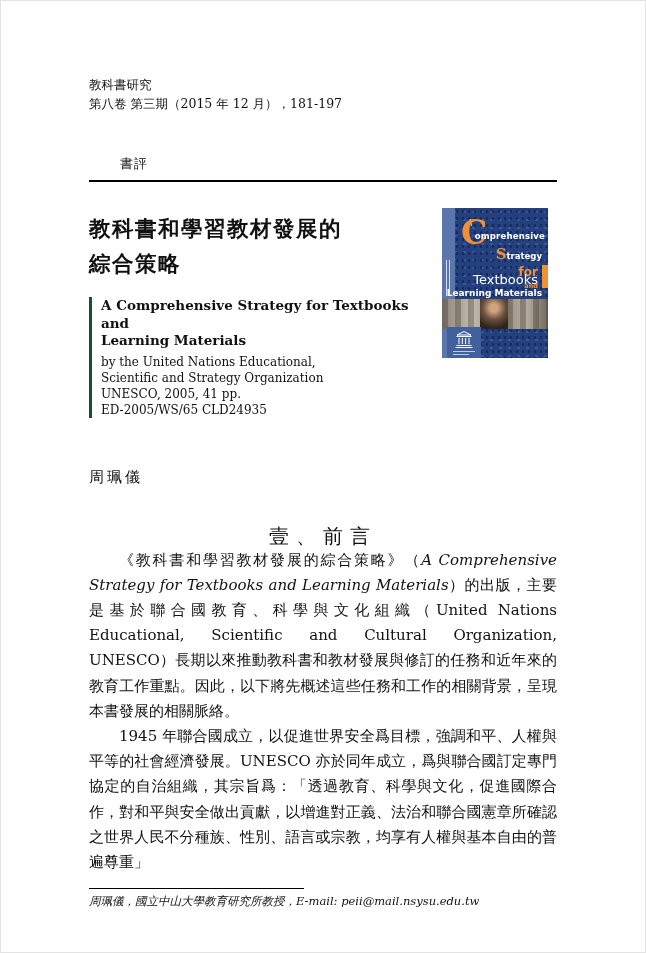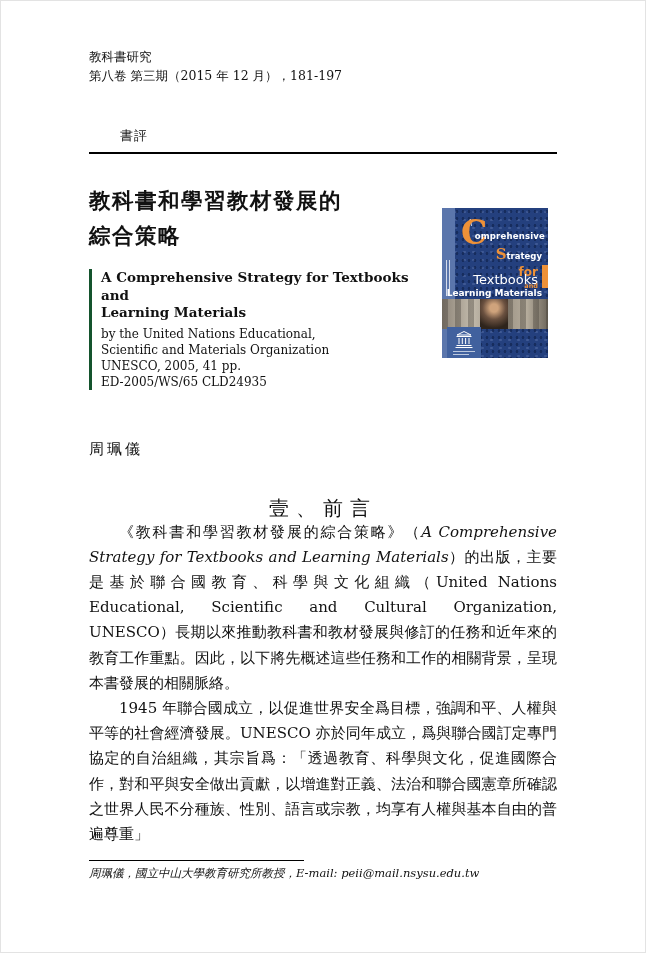--- a/index.html
+++ b/index.html
@@ -6,21 +6,21 @@
   .page {
     position: relative;
     width: 646px; height: 953px;
     background: #ffffff;
     box-sizing: border-box;
     border: 1px solid #e3e3e3;
     font-family: "DejaVu Serif", "Liberation Serif", serif;
     color: #111;
     overflow: hidden;
   }
-  .content { padding: 46px 88px 0 88px; }
+  .content { padding: 74px 88px 0 88px; }
 
   .journal-name  { font-size: 12.5px; line-height: 19px; }
   .journal-issue { font-size: 12.5px; line-height: 19px; }
 
   .review-label-wrap {
     margin-top: 40px;
     border-bottom: 2px solid #000;
     padding-bottom: 5px;
   }
   .review-label { font-size: 13px; line-height: 22px; letter-spacing: 1px; margin-left: 31px; }
@@ -172,21 +172,21 @@
     <div class="article-title">
       <div>教科書和學習教材發展的</div>
       <div>綜合策略</div>
     </div>
 
     <div class="book-info">
       <div class="bi-title">A Comprehensive Strategy for Textbooks and</div>
       <div class="bi-title">Learning Materials</div>
       <div class="bi-gap"></div>
       <div class="bi-sub">by the United Nations Educational,</div>
-      <div class="bi-sub">Scientific and Materials Organization</div>
+      <div class="bi-sub">Scientific and Strategy Organization</div>
       <div class="bi-sub">UNESCO, 2005, 41 pp.</div>
       <div class="bi-sub">ED-2005/WS/65 CLD24935</div>
     </div>
 
     <div class="reviewer">周珮儀</div>
 
     <div class="section-heading">壹、前言</div>
 
     <div class="body-text">
       <p class="body-par"><span class="seg-cjk">《教科書和學習教材發展的綜合策略》（</span><span class="seg-italic">A Comprehensive Strategy for Textbooks and Learning Materials</span><span class="seg-cjk">）的出版，主要是基於聯合國教育、科學與文化組織（</span><span class="seg-latin">United Nations Educational, Scientific and Cultural Organization, UNESCO</span><span class="seg-cjk">）長期以來推動教科書和教材發展與修訂的任務和近年來的教育工作重點。因此，以下將先概述這些任務和工作的相關背景，呈現本書發展的相關脈絡。</span></p>

